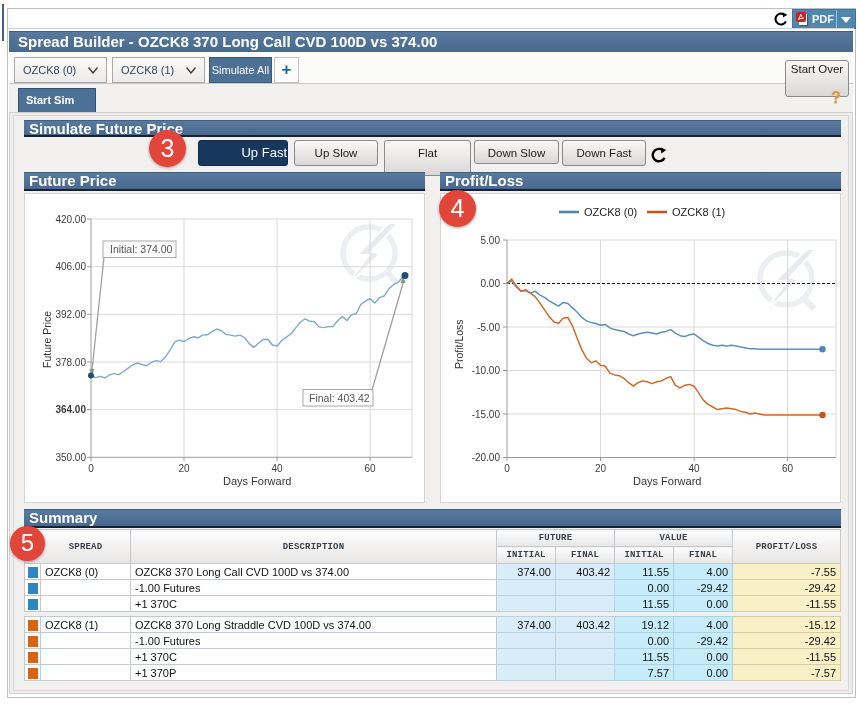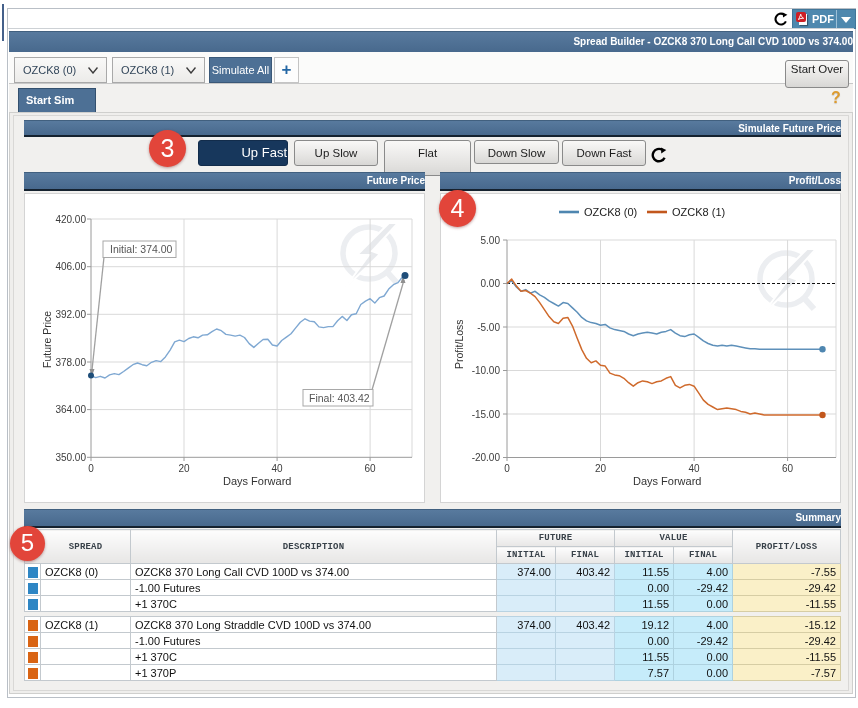--- a/index.html
+++ b/index.html
@@ -1,18 +1,18 @@
 <!DOCTYPE html>
 <html><head>
 <meta charset="utf-8">
 <style>
 html,body{margin:0;padding:0;background:#fff;font-family:"Liberation Sans",sans-serif;}
 #stage{position:relative;width:858px;height:708px;overflow:hidden;}
 .abs{position:absolute;}
-.slatebar{background:linear-gradient(#587a9e,#48698d);border-top:1px solid #41607f;border-bottom:2px solid #15222f;color:#fff;font-weight:bold;font-size:10px;line-height:16px;padding-left:5px;box-sizing:border-box;text-align:right;}
+.slatebar{background:linear-gradient(#587a9e,#48698d);border-top:1px solid #41607f;border-bottom:2px solid #15222f;color:#fff;font-weight:bold;font-size:15px;line-height:16px;padding-left:5px;box-sizing:border-box;}
 .greybtn{background:linear-gradient(#f9f8f7,#e3e2e0 70%,#d8d7d5);border:1px solid #8a8a8a;border-radius:3px;color:#1c1c1c;font-size:11.5px;text-align:center;box-sizing:border-box;}
 .redcirc{position:absolute;background:#e2453a;border-radius:50%;color:#fff;text-align:center;box-shadow:0 1px 3px rgba(120,40,40,.45);z-index:50;}
 .ylab{font-size:10px;color:#3c3c3c;text-align:right;position:absolute;width:34px;}
 .xlab{font-size:10px;color:#3c3c3c;text-align:center;position:absolute;width:30px;}
 table td,table th{border:1px solid #c3c9ce;overflow:hidden;white-space:nowrap;}
 table th{background:linear-gradient(#fdfdfd,#e7e6e5);font-size:9px;color:#39424a;font-weight:bold;height:16px;padding:0;letter-spacing:.2px;font-family:Liberation Mono, monospace;}
 table td{height:15px;padding:0 4px;background:#fff;}
 td.sq{padding:0 0 0 3px;background:#fff;}
 .bsq,.osq{display:inline-block;width:10px;height:11px;vertical-align:middle;background:#2e86c4;}
 .osq{background:#d96414;}
@@ -51,21 +51,21 @@
 <div class="abs" style="left:9px;top:52px;width:844px;height:32px;background:#fbfbfa;border-bottom:1px solid #c8c8c8;box-sizing:border-box;"></div>
 <div class="abs" style="left:9px;top:84px;width:844px;height:28px;background:#f2f1ef;"></div>
 <div class="abs" style="left:14px;top:57px;width:93px;height:26px;background:linear-gradient(#f9f9f8,#ecebe9);border:1px solid #a9a9a9;box-sizing:border-box;font-size:11px;color:#32465a;line-height:24px;padding-left:8px;">OZCK8 (0)<svg style="position:absolute;right:8px;top:9px;" width="10" height="7" viewBox="0 0 10 7">
         <path d="M0.5 0.5 L5 6 L9.5 0.5" fill="none" stroke="#3c3c3c" stroke-width="1.4"></path>
       </svg></div>
 <div class="abs" style="left:112px;top:57px;width:93px;height:26px;background:linear-gradient(#f9f9f8,#ecebe9);border:1px solid #a9a9a9;box-sizing:border-box;font-size:11px;color:#32465a;line-height:24px;padding-left:8px;">OZCK8 (1)<svg style="position:absolute;right:8px;top:9px;" width="10" height="7" viewBox="0 0 10 7">
         <path d="M0.5 0.5 L5 6 L9.5 0.5" fill="none" stroke="#3c3c3c" stroke-width="1.4"></path>
       </svg></div>
 <div class="abs" style="left:209px;top:57px;width:63px;height:26px;background:linear-gradient(#587c a2,#4a6c91);background:#4d7095;border:1px solid #3a5878;box-sizing:border-box;font-size:11px;color:#fff;line-height:24px;text-align:center;">Simulate All</div>
 <div class="abs" style="left:274px;top:57px;width:25px;height:26px;background:#fdfdfd;border:1px solid #c4c4c4;box-sizing:border-box;color:#2467a5;font-size:17px;font-weight:bold;line-height:23px;text-align:center;">+</div>
-<div class="abs greybtn" style="left:785px;top:60px;width:64px;height:28px;line-height:17px;">Start Over</div>
+<div class="abs greybtn" style="left:785px;top:60px;width:64px;height:37px;line-height:17px;">Start Over</div>
 
 <div class="abs" style="left:18px;top:88px;width:78px;height:25px;background:#4d7095;border:1px solid #33506e;border-bottom:none;box-sizing:border-box;font-size:11px;font-weight:bold;color:#fff;line-height:23px;padding-left:7px;">Start Sim</div>
 
 <div class="abs" style="left:831px;top:89px;font-size:16px;font-weight:bold;color:#dd9b2e;text-shadow:0 1px 1px #c8c8c8;">?</div>
 
 <div class="abs" style="left:9px;top:112px;width:844px;height:582px;background:#efeeec;border:1px solid #cfcfcd;box-sizing:border-box;"></div>
 <div class="abs" style="left:13px;top:115px;width:836px;height:576px;border:1px solid #d9d8d6;background:#f1f0ee;box-sizing:border-box;"></div>
 
 <div class="abs slatebar" style="left:24px;top:120px;width:817px;height:17px;">Simulate Future Price</div>
 
@@ -135,21 +135,21 @@
     <rect x="103" y="241" width="73" height="16.5" fill="#fff" stroke="#a8a8a8"></rect>
     <text x="110" y="253">Initial: 374.00</text>
     <rect x="303" y="389.5" width="70" height="16.5" fill="#fff" stroke="#a8a8a8"></rect>
     <text x="309" y="402">Final: 403.42</text>
   </g>
 </svg>
 <div class="ylab" style="left:52px;top:213.5px;">420.00</div>
 <div class="ylab" style="left:52px;top:261.2px;">406.00</div>
 <div class="ylab" style="left:52px;top:308.8px;">392.00</div>
 <div class="ylab" style="left:52px;top:356.5px;">378.00</div>
-<div class="ylab" style="left:52px;top:404.1px;">364.00</div>
+<div class="ylab" style="left:52px;top:404.1px;font-weight:bold;">364.00</div>
 <div class="ylab" style="left:52px;top:451.8px;">350.00</div>
 <div class="xlab" style="left:76px;top:463px;">0</div>
 <div class="xlab" style="left:169px;top:463px;">20</div>
 <div class="xlab" style="left:262px;top:463px;">40</div>
 <div class="xlab" style="left:355px;top:463px;">60</div>
 <div class="abs" style="left:223px;top:475px;font-size:11px;color:#333;">Days Forward</div>
 <div class="abs" style="left:27px;top:300px;font-size:11px;color:#333;transform:rotate(-90deg);transform-origin:0 0;white-space:nowrap;">&nbsp;</div>
 <div class="abs" style="left:41px;top:368px;font-size:10.5px;color:#333;transform:rotate(-90deg);transform-origin:0 0;white-space:nowrap;">Future Price</div>
 
 <div class="abs slatebar" style="left:440px;top:172px;width:401px;height:19px;">Profit/Loss</div>

